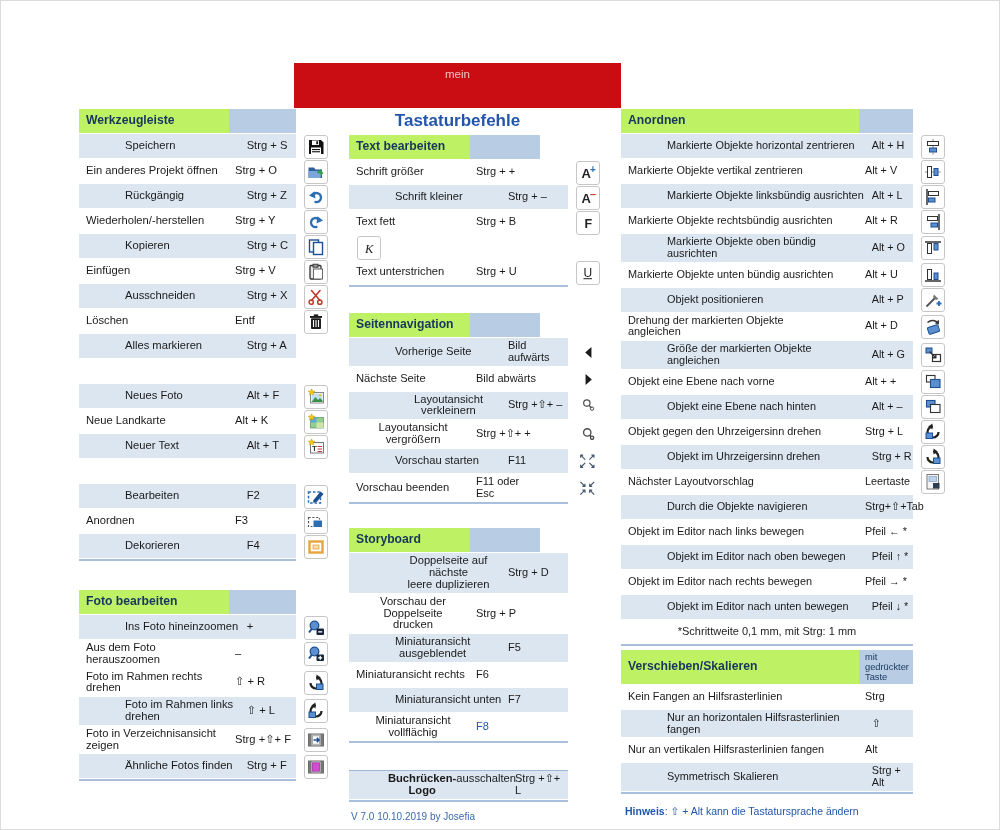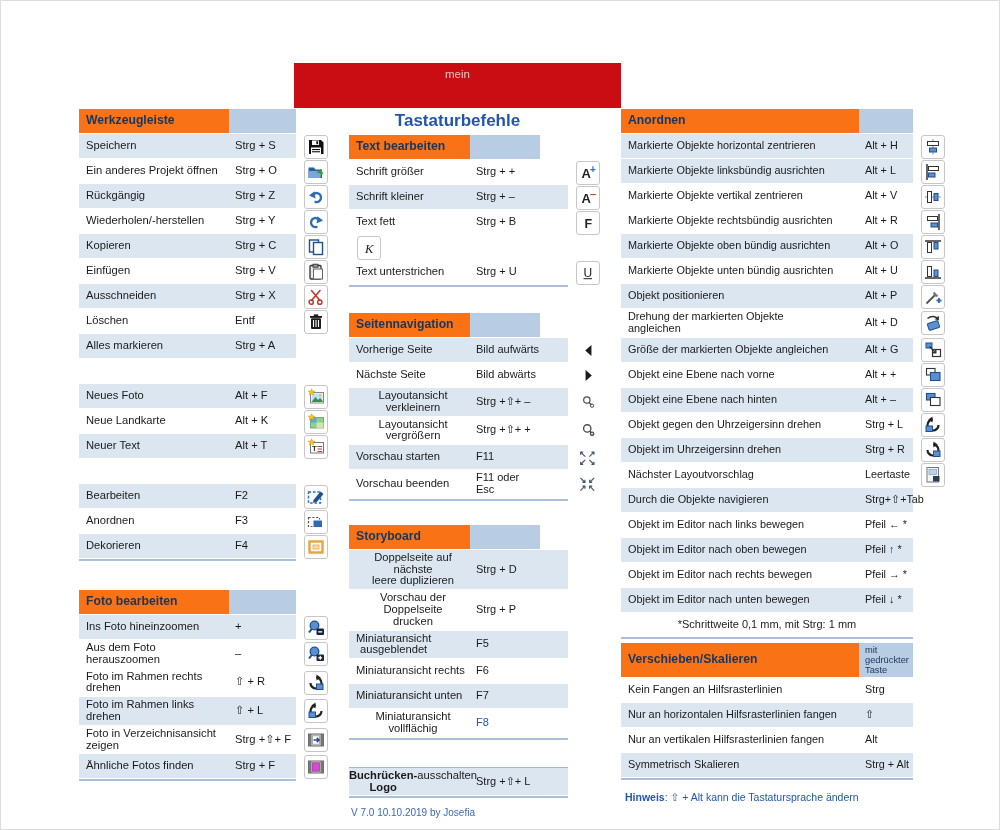--- a/index.html
+++ b/index.html
@@ -27,35 +27,35 @@
 
   [data-table="foto_bearbeiten"]{margin-top:29px;}
   [data-table="seitennavigation"]{margin-top:26px;}
   [data-table="storyboard"]{margin-top:24px;}
   [data-table="buchruecken_logo"]{margin-top:27px;}
   [data-table="verschieben_skalieren"]{margin-top:4px;}
 
   
   .line{display:flex;align-items:center;}
   .band{display:flex;min-height:25px;box-sizing:border-box;border-bottom:1px solid #fff;background:#fff;}
-  .band.shaded{background:#dce6f1;}
+  .band.shaded{background:#dce6f1;padding-left:39px;}
   .col-left  .band{width:217px;}
   .col-mid   .band{width:219px;}
   .col-right .band{width:292px;}
 
   .cell{display:flex;align-items:center;box-sizing:border-box;
     padding:2px 0 2px 7px;font-size:11.2px;line-height:11.8px;color:#1a1a1a;white-space:pre-line;}
   .cell-key{padding-left:6px;white-space:pre-line;}
   .col-left  .cell-label{width:150px;} .col-left  .cell-key{width:67px;}
   .col-mid   .cell-label{width:121px;text-align:center;} .col-mid   .cell-key{width:70px;font-size:11px;}
   .col-right .cell-label{width:238px;font-size:10.9px;} .col-right .cell-key{width:54px;font-size:10.8px;}
 
   
   .band.head{border-bottom:1px solid #fff;}
-  .head .cell-label{background:#f97316;font-weight:bold;color:#17365d;font-size:12.2px;}
+  .head .cell-label{background:#bef264;font-weight:bold;color:#17365d;font-size:12.2px;}
   .head .cell-key{background:#b8cce4;font-size:9.3px;line-height:10px;color:#17365d;white-space:normal;padding-right:18px;}
 
   .key-accent{color:#2356ae;}
   .lab-bold{font-weight:bold;}
   .two-line{flex-direction:row;align-items:flex-start;justify-content:center;}
 
   .tbl-top{height:1px;background:#9fb6d9;}
   .tbl-bottom{height:2px;background:#aabfdc;}
   .col-left  .tbl-top,.col-left  .tbl-bottom{width:217px;}
   .col-mid   .tbl-top,.col-mid   .tbl-bottom{width:219px;}
@@ -670,45 +670,45 @@
             <div class="icon-box">
               <svg viewBox="0 0 18 18">
                 <path d="M9 1v16" stroke="#888" stroke-width="1" stroke-dasharray="2 1.4"></path>
                 <rect x="3.5" y="3.5" width="11" height="4" fill="#fff" stroke="#333" stroke-width="1"></rect>
                 <rect x="5.5" y="10" width="7" height="4" fill="#5b8fd0" stroke="#1d4f91" stroke-width="1"></rect>
               </svg>
             </div>
           </div>
         </div>
         <div class="line">
+          <div class="band">
+            <div class="cell cell-label">Markierte Objekte vertikal zentrieren</div>
+            <div class="cell cell-key">Alt + V</div>
+          </div>
+          <div class="icon-slot">
+            <div class="icon-box">
+              <svg viewBox="0 0 18 18">
+                <path d="M1 9h16" stroke="#888" stroke-width="1" stroke-dasharray="2 1.4"></path>
+                <rect x="3.5" y="3.5" width="4" height="11" fill="#fff" stroke="#333" stroke-width="1"></rect>
+                <rect x="10" y="5.5" width="4" height="7" fill="#5b8fd0" stroke="#1d4f91" stroke-width="1"></rect>
+              </svg>
+            </div>
+          </div>
+        </div>
+        <div class="line">
           <div class="band shaded">
             <div class="cell cell-label">Markierte Objekte linksbündig ausrichten</div>
             <div class="cell cell-key">Alt + L</div>
           </div>
           <div class="icon-slot">
             <div class="icon-box">
               <svg viewBox="0 0 18 18">
                 <path d="M3 1v16" stroke="#333" stroke-width="1.5"></path>
                 <rect x="4.5" y="3.5" width="10" height="4" fill="#fff" stroke="#333" stroke-width="1"></rect>
                 <rect x="4.5" y="10" width="6.5" height="4" fill="#5b8fd0" stroke="#1d4f91" stroke-width="1"></rect>
-              </svg>
-            </div>
-          </div>
-        </div>
-        <div class="line">
-          <div class="band">
-            <div class="cell cell-label">Markierte Objekte vertikal zentrieren</div>
-            <div class="cell cell-key">Alt + V</div>
-          </div>
-          <div class="icon-slot">
-            <div class="icon-box">
-              <svg viewBox="0 0 18 18">
-                <path d="M1 9h16" stroke="#888" stroke-width="1" stroke-dasharray="2 1.4"></path>
-                <rect x="3.5" y="3.5" width="4" height="11" fill="#fff" stroke="#333" stroke-width="1"></rect>
-                <rect x="10" y="5.5" width="4" height="7" fill="#5b8fd0" stroke="#1d4f91" stroke-width="1"></rect>
               </svg>
             </div>
           </div>
         </div>
         <div class="line">
           <div class="band">
             <div class="cell cell-label">Markierte Objekte rechtsbündig ausrichten</div>
             <div class="cell cell-key">Alt + R</div>
           </div>
           <div class="icon-slot">

